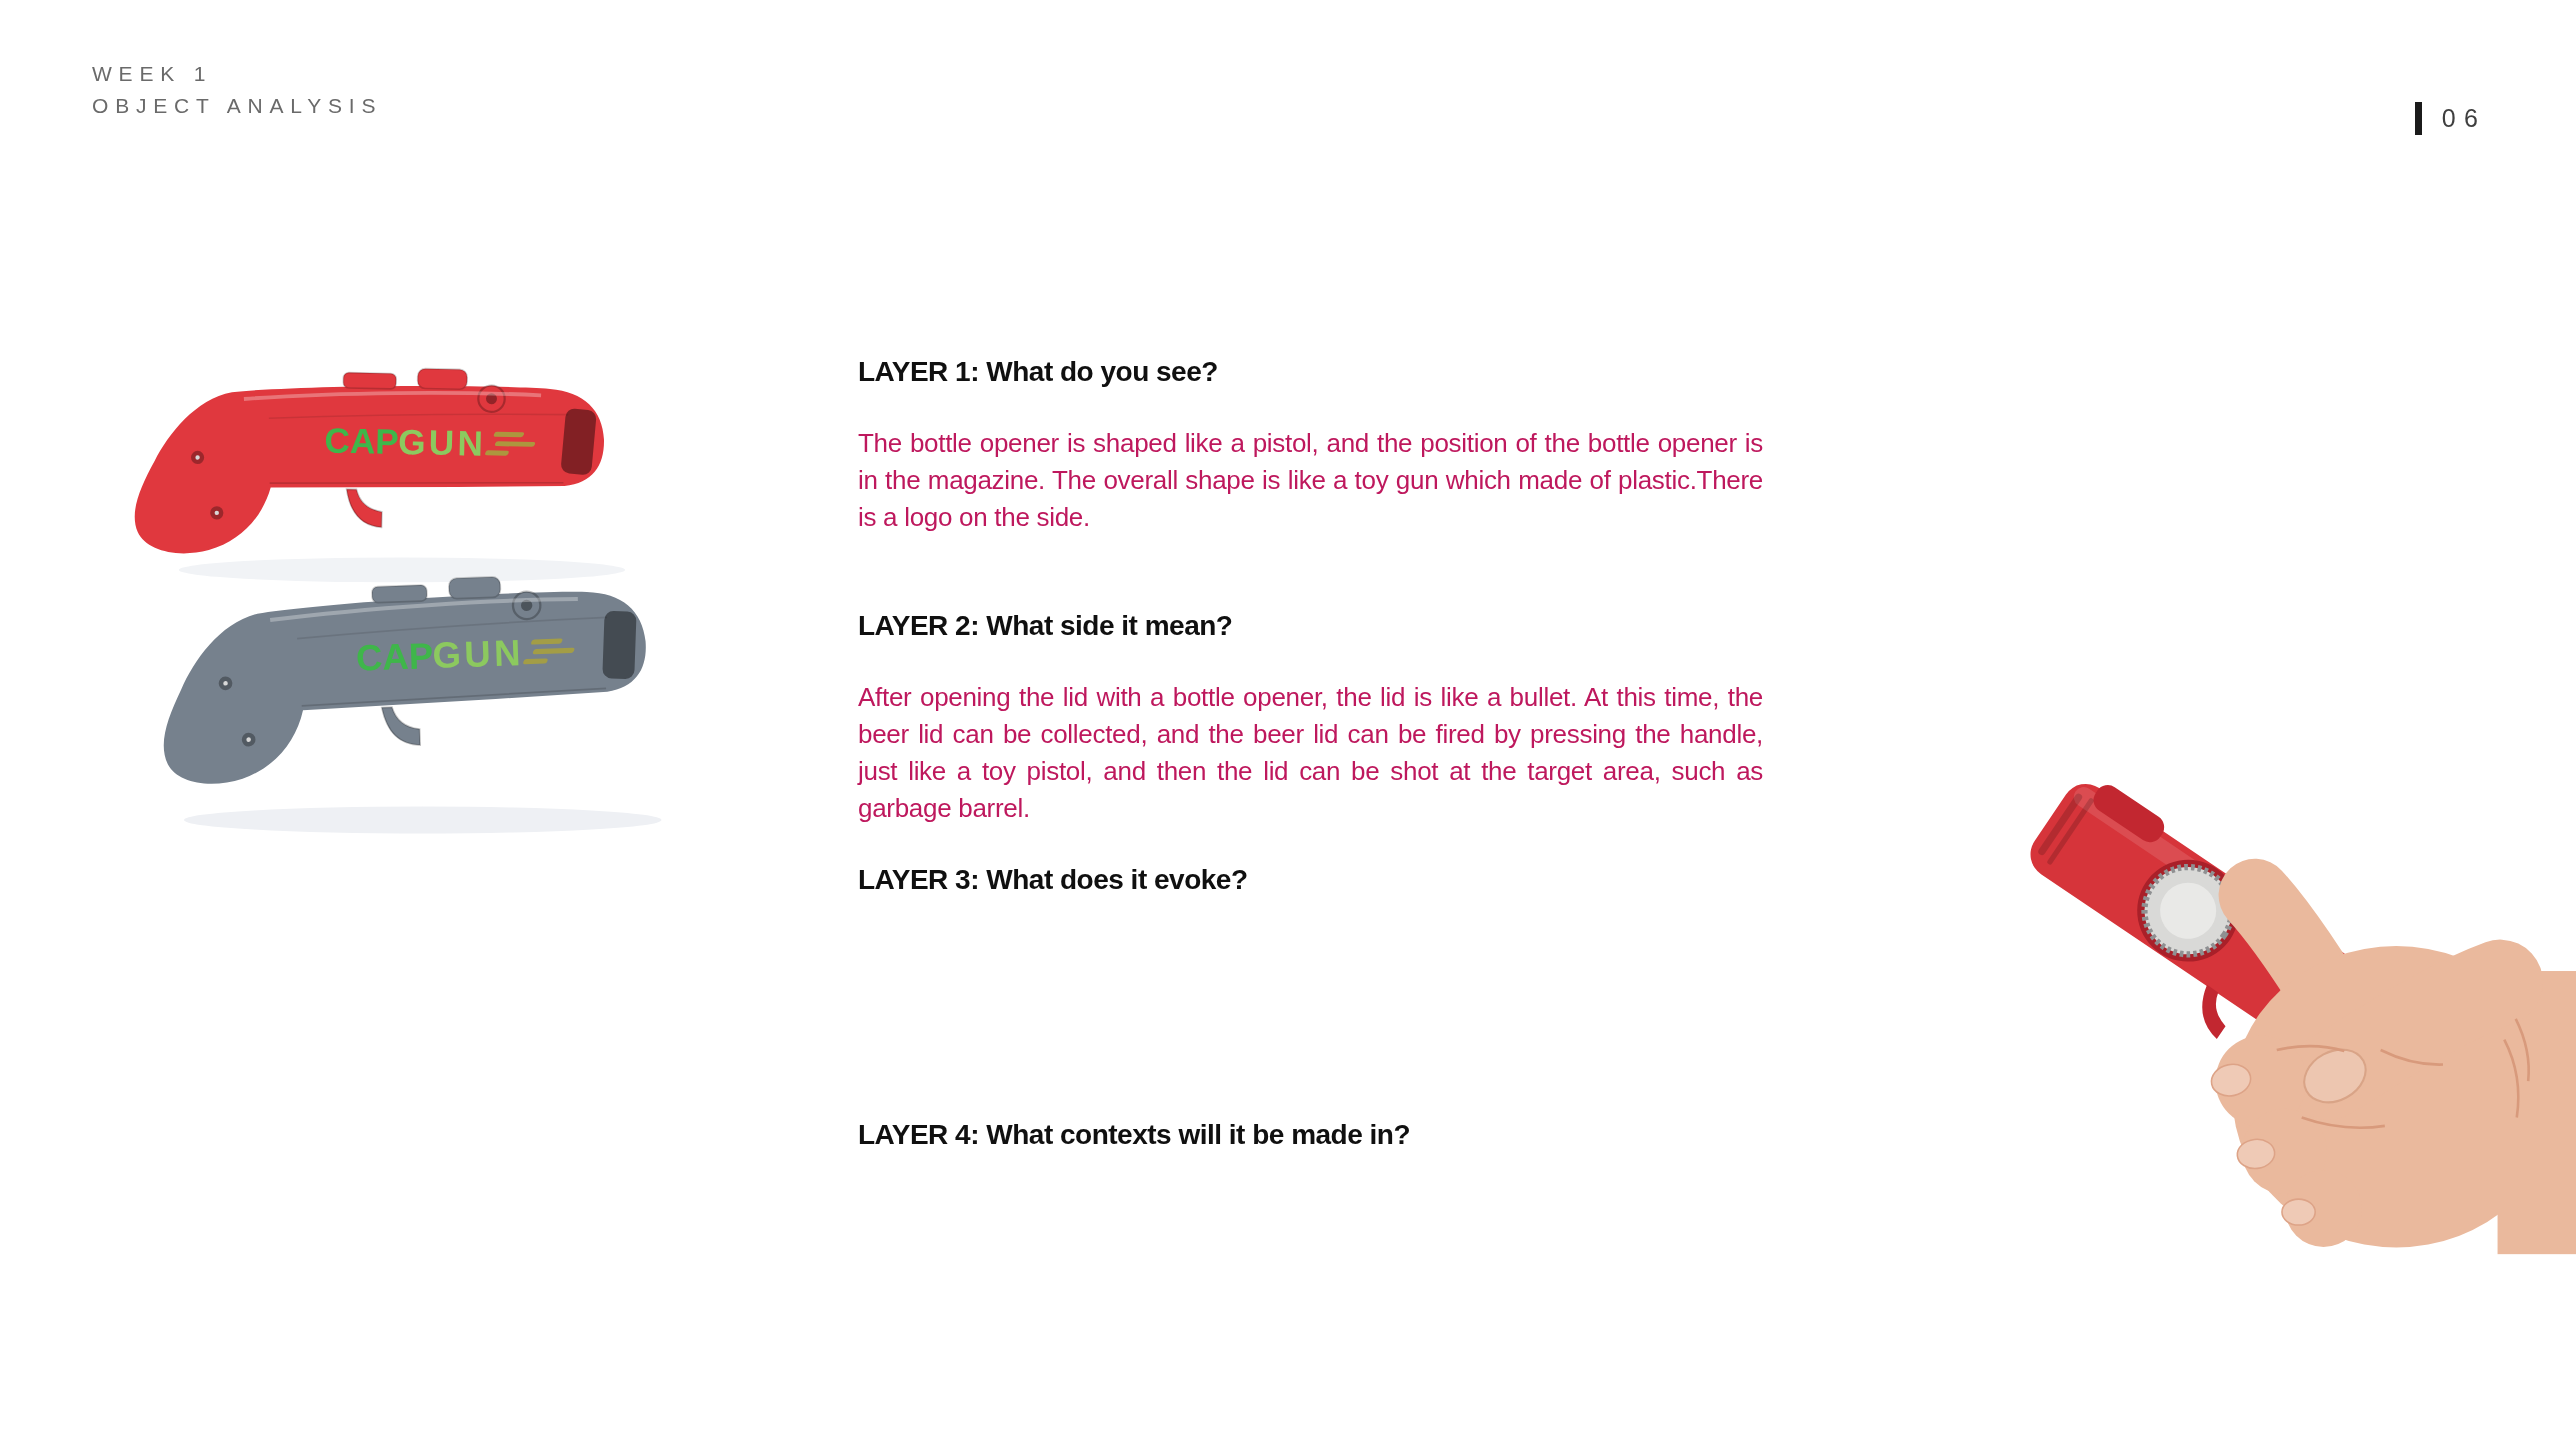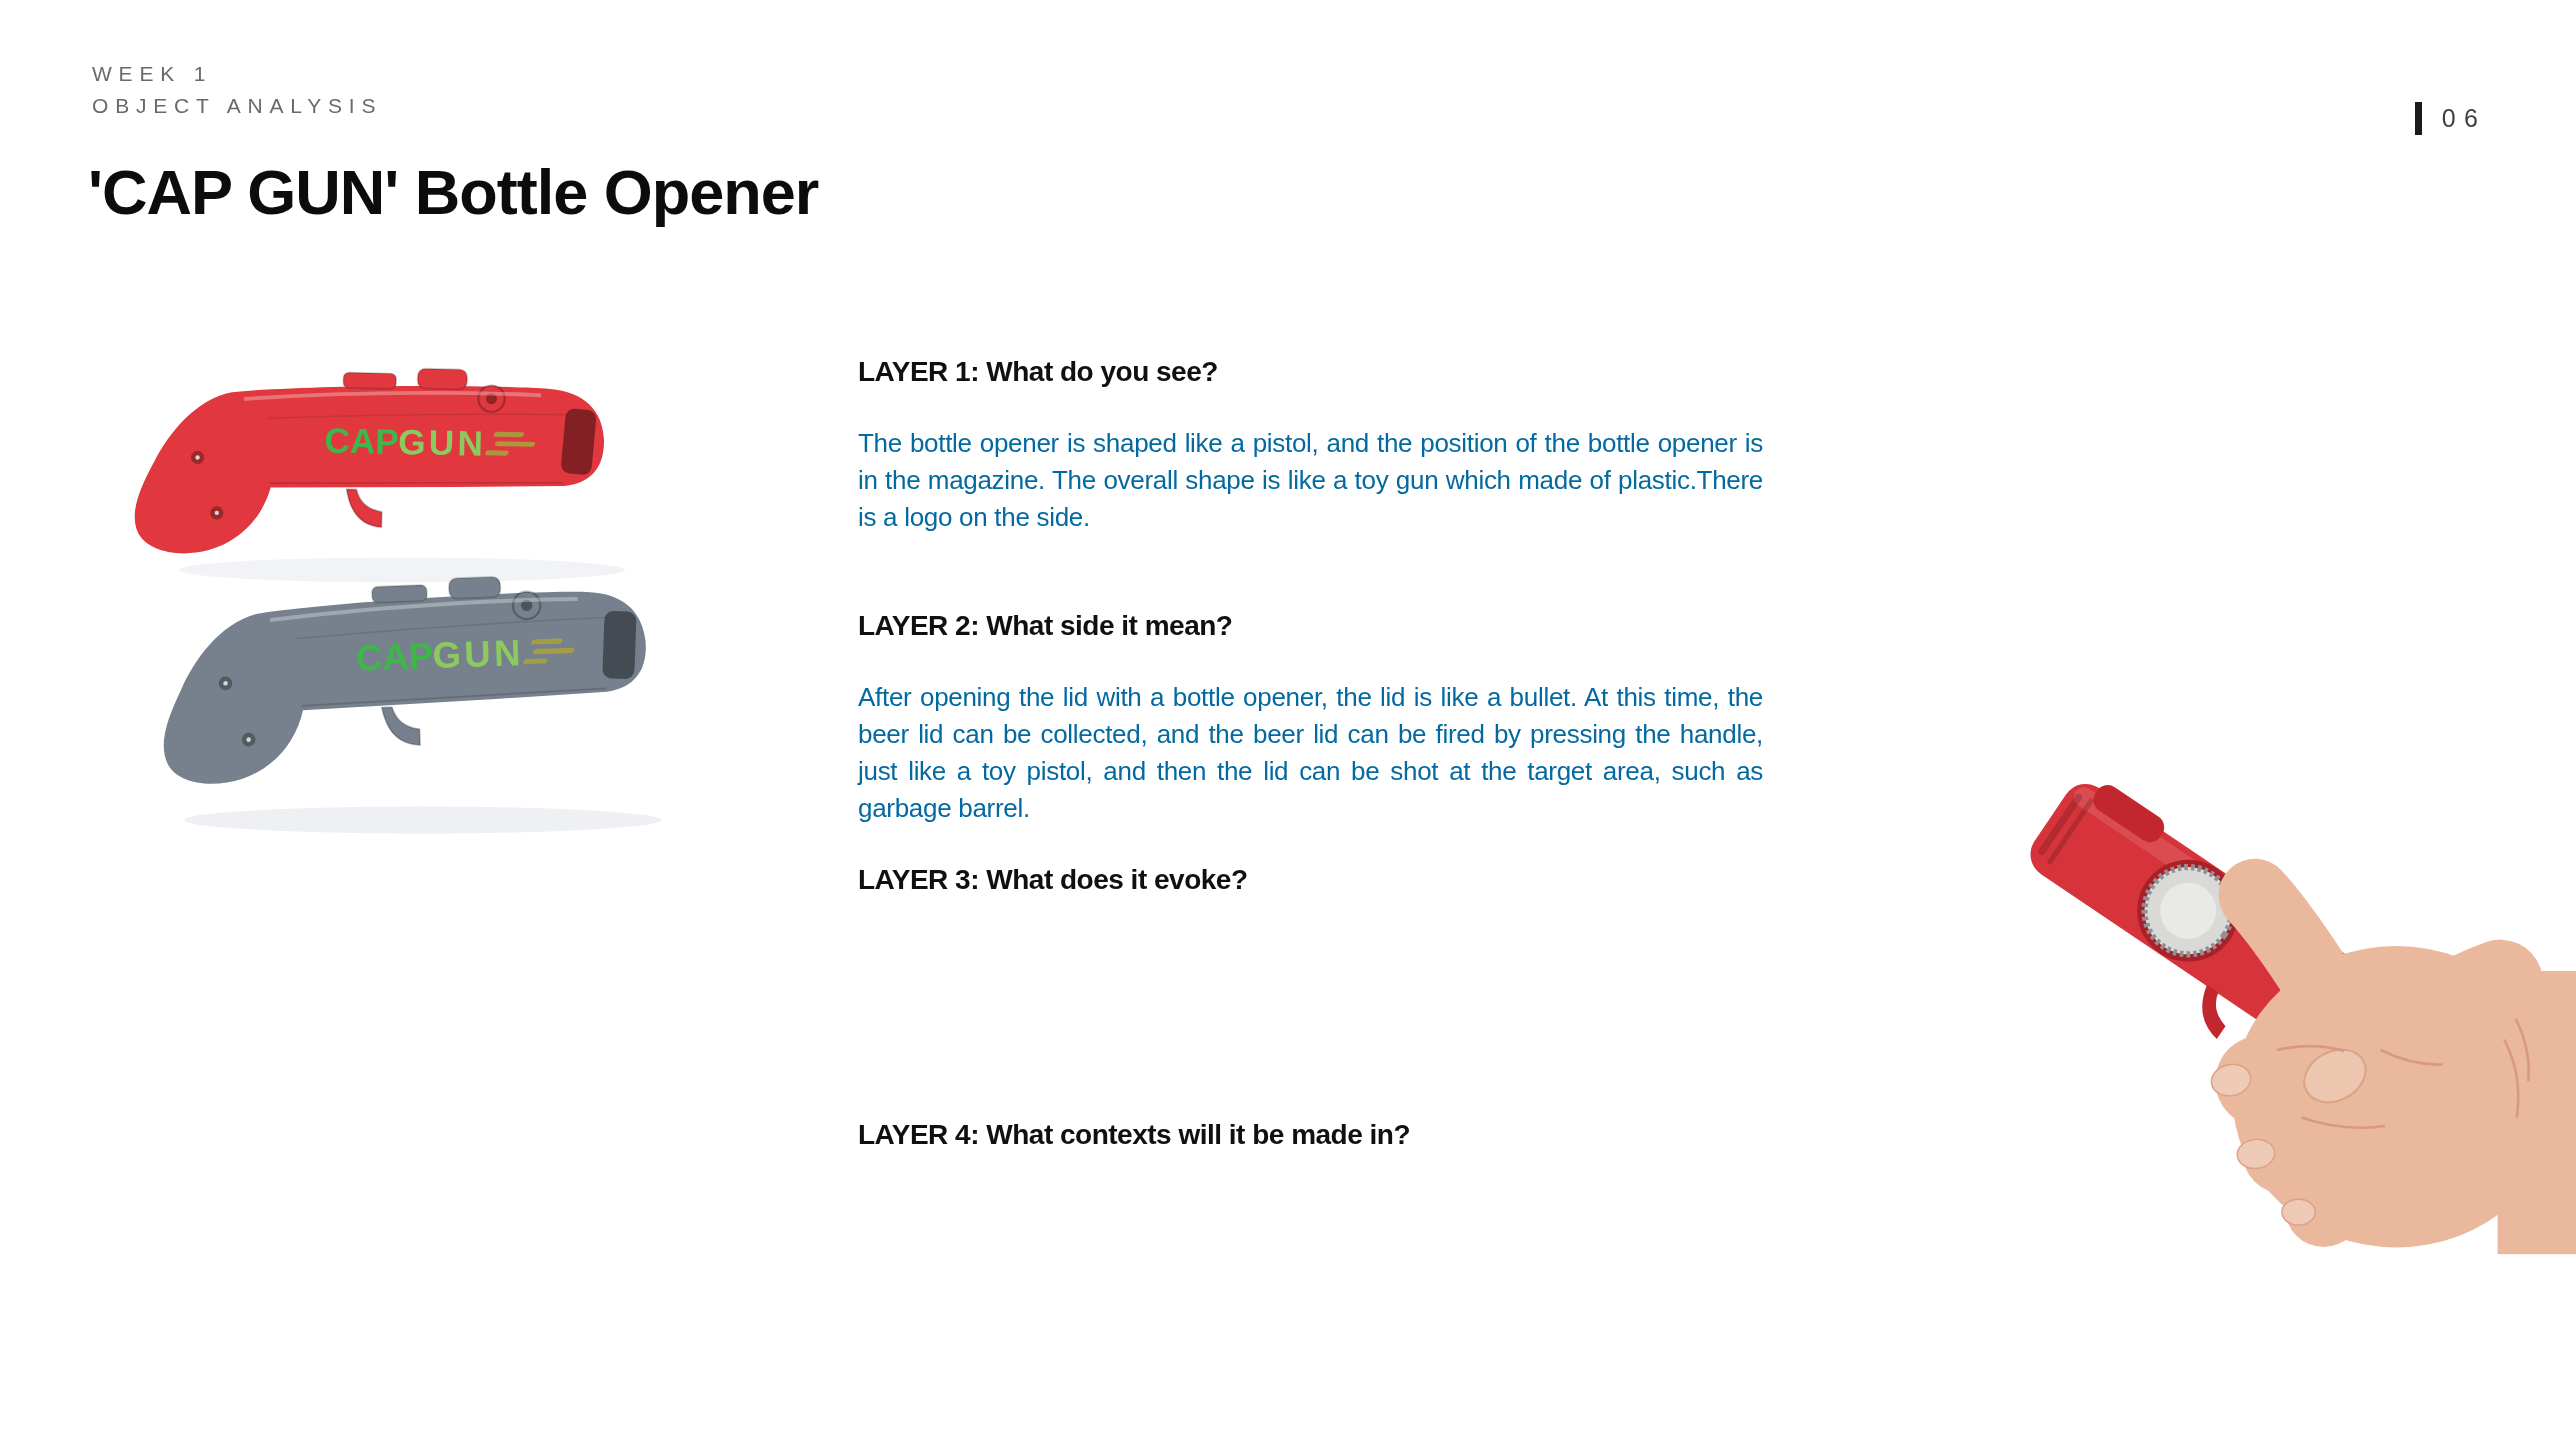--- a/index.html
+++ b/index.html
@@ -13,21 +13,21 @@
   
   .pageno{position:absolute;left:2415px;top:58px;display:flex;align-items:center;margin-top:44px;}
   .pageno .bar{width:6.8px;height:33px;background:#1b1b1b;margin-right:20px;}
   .pageno .num{font-size:25px;letter-spacing:8.3px;color:#3f3f3f;}
   
   .title{position:absolute;left:88px;top:156px;margin:0;font-size:63px;font-weight:700;
     color:#0c0c0c;letter-spacing:-1px;white-space:nowrap;}
   
   .layer{position:absolute;left:858px;width:905px;margin-top:24px;}
   .layer h2{margin:0;font-size:28px;font-weight:700;color:#101010;letter-spacing:-0.5px;}
-  .layer p{margin:37px 0 0 0;font-size:26px;line-height:37px;color:#0369a1;
+  .layer p{margin:37px 0 0 0;font-size:26px;line-height:37px;color:#be185d;
     text-align:justify;letter-spacing:-0.3px;font-stretch:condensed;}
   .l1{top:332px}.l2{top:586px}.l3{top:840px}.l4{top:1095px}
   
   figure{margin:0;padding:0;position:absolute;}
   .product{left:101px;top:327px;width:659px;height:519px;}
   .hand{left:2017px;top:759px;width:559px;height:529px;}
   svg{display:block;width:100%;height:100%;font-family:inherit;}
 </style>
 </head>
 <body>
@@ -37,21 +37,20 @@
   <div class="eyebrow">
     <div>WEEK 1</div>
     <div>OBJECT ANALYSIS</div>
   </div>
 
   <div class="pageno">
     <span class="bar"></span>
     <span class="num">06</span>
   </div>
 
-  <h1 class="title">'CAP GUN' Bottle Opener</h1>
 
   <figure class="product">
     <svg viewBox="0 0 1270 1000" aria-hidden="true">
       <defs>
         <g id="capgun">
 
           <path d="M228,80 C360,64 690,56 806,62 C868,66 902,98 906,152 C908,198 888,232 836,238
                    L640,244 L302,252 C288,306 250,350 192,368 C136,384 78,372 62,338
                    C46,302 64,258 90,208 C114,158 162,94 228,80 Z" fill="var(--body)"></path>
 

